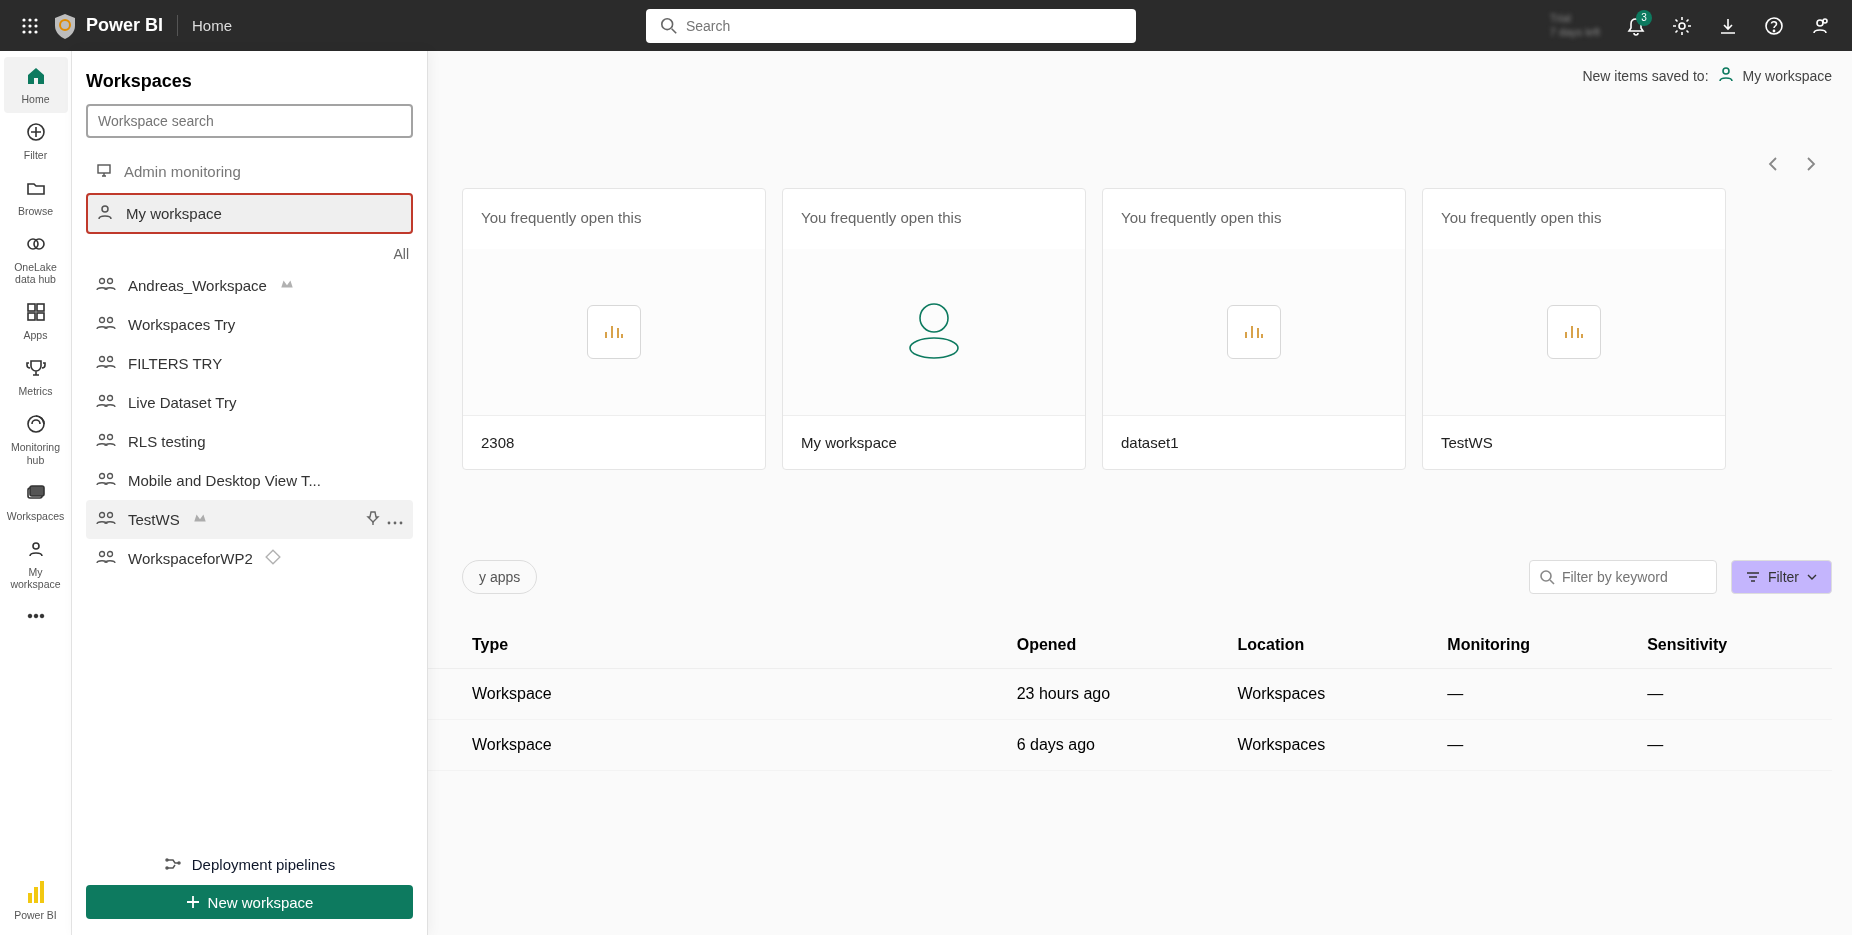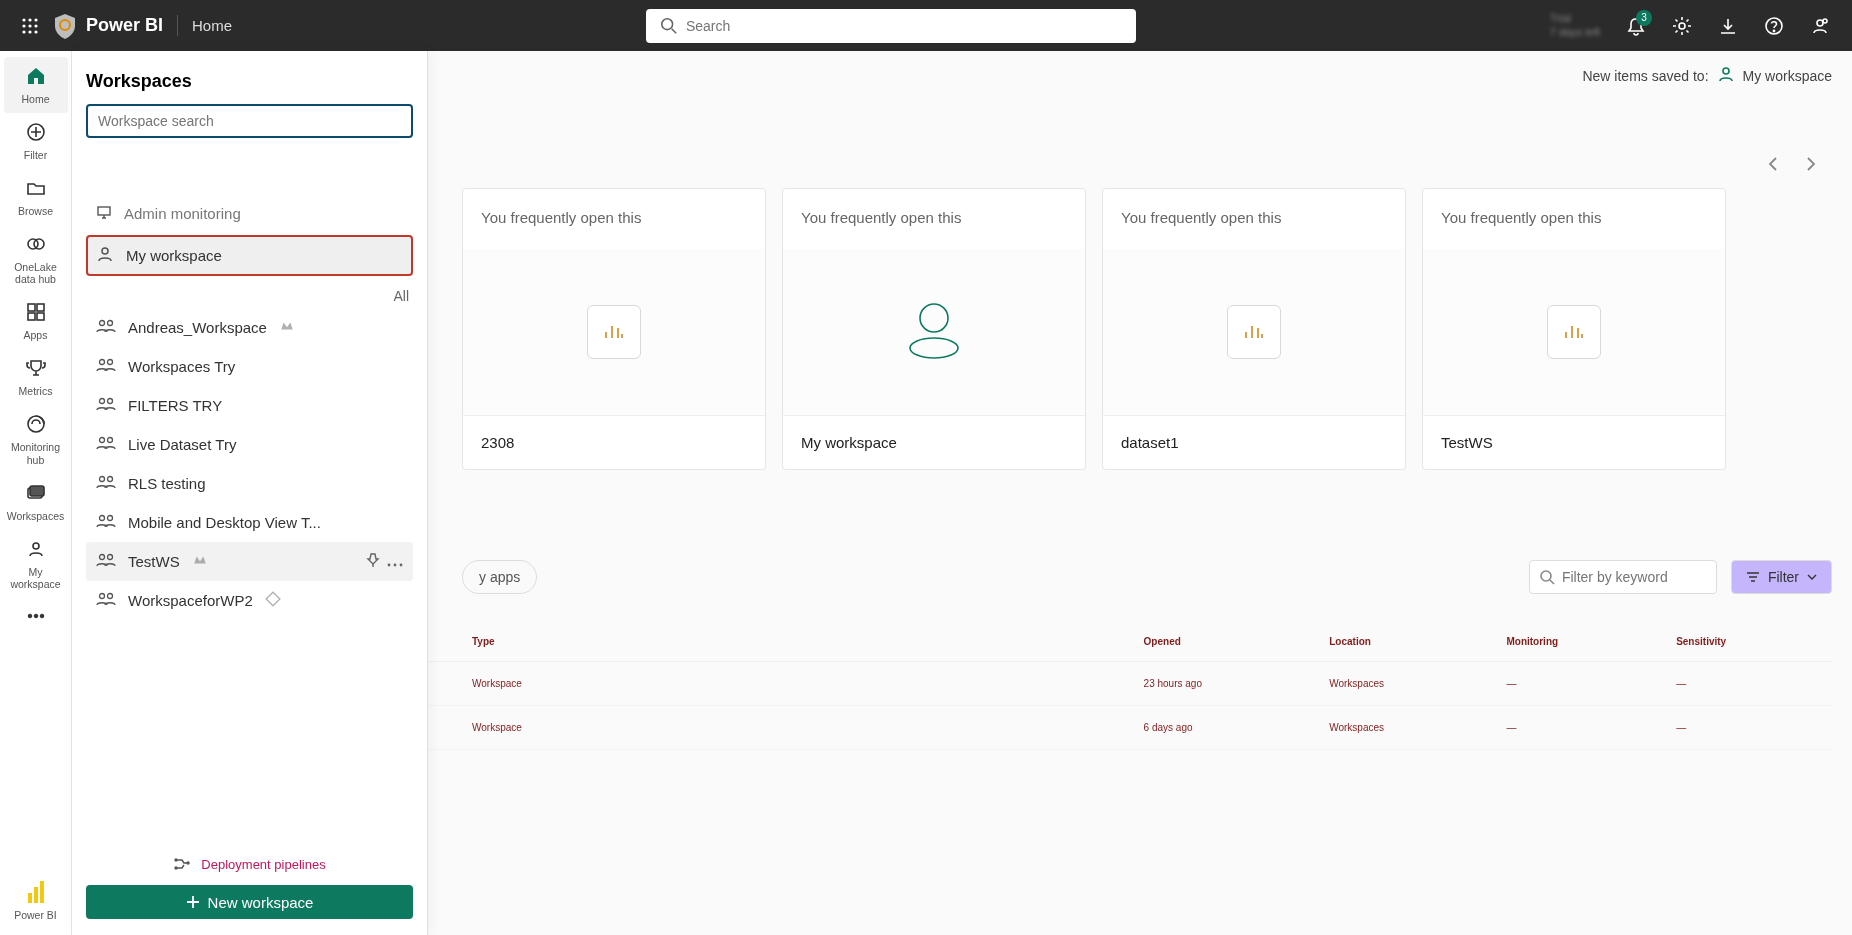--- a/index.html
+++ b/index.html
@@ -28,29 +28,29 @@
     .rail-item .ri-icon svg { stroke:#333; fill:none; }
     .rail-item.selected .ri-icon svg.home { fill:#0d7a5f; stroke:none; }
     .rail-item .ri-label { font-size: 10.5px; text-align:center; line-height:1.15; margin-top:2px; }
     .rail-spacer { flex:1; }
     .rail-bottom-logo { width:64px; display:flex; flex-direction:column; align-items:center; padding:10px 0 14px; }
     .rail-bottom-logo .ri-label { font-size: 10.5px; color:#555; margin-top:4px; }
 
     
     .flyout { position:absolute; top:51px; left:72px; width:356px; bottom:0; background:#fff; border-right:1px solid #e0e0e0; box-shadow: 2px 0 12px rgba(0,0,0,0.05); display:flex; flex-direction:column; padding: 14px 14px 16px; }
     .flyout h2 { font-size: 18px; font-weight:600; margin: 6px 0 12px 0; }
-    .ws-search { height:34px; border:2px solid #0c4a6e; border-radius:4px; padding:0 10px; font-size:14px; outline:none; }
+    .ws-search { height:34px; border:2px solid #a3a3a3; border-radius:4px; padding:0 10px; font-size:14px; outline:none; }
     .ws-row { display:flex; align-items:center; gap:12px; padding: 10px 10px; border-radius:4px; cursor:pointer; color:#333; font-size:15px; }
     .ws-row.hl { background:#efefef; outline: 2px solid #c0392b; outline-offset:-2px; margin: 2px 0; }
     .ws-row.hovered { background:#f2f2f2; }
     .ws-row .ws-icon svg { stroke:#555; fill:none; }
     .ws-row .trailing { margin-left:auto; display:flex; align-items:center; gap:6px; }
     .ws-section-label { font-size:14px; color:#666; padding: 10px 4px 4px; text-align: right; }
-    .flyout-scroll { overflow-y:auto; flex:1;margin-top:42px; }
-    .deploy-row { display:flex; align-items:center; justify-content:center; gap:10px; color:#be185d; font-size:13px; padding:12px 0; cursor:pointer; }
+    .flyout-scroll { overflow-y:auto; flex:1; }
+    .deploy-row { display:flex; align-items:center; justify-content:center; gap:10px; color:#0f172a; font-size:15px; padding:12px 0; cursor:pointer; }
     .new-ws-btn { height:34px; background:#0d7a5f; color:#fff; border:none; border-radius:4px; font-size:15px; display:flex; align-items:center; justify-content:center; gap:8px; cursor:pointer; }
     .new-ws-btn svg { stroke:#fff; }
     .mini-icon { width:16px; height:16px; opacity:.65; }
 
     
     .main { position:absolute; left:72px; right:0; top:51px; bottom:0; overflow:hidden; }
     .main-inner { padding: 14px 20px 0 20px; }
     .saved-to { display:flex; justify-content:flex-end; align-items:center; gap:8px; color:#444; font-size:14px; margin-bottom: 64px; }
     .saved-to .person svg { stroke:#0d7a5f; fill:none; }
     .carousel-nav { display:flex; justify-content:flex-end; align-items:center; gap:8px; margin-bottom:10px; padding-right:8px; }
@@ -70,21 +70,21 @@
     
     .midrow { display:flex; align-items:center; gap:14px; margin-top: 90px; padding-left:370px; }
     .chip { height:34px; border:1px solid #ddd; border-radius:17px; padding:0 16px; display:flex; align-items:center; color:#555; font-size:14px; cursor:pointer; }
     .midrow .filler { flex:1; }
     .filter-input-wrap { position:relative; }
     .filter-input-wrap svg { position:absolute; left:10px; top:9px; stroke:#888; fill:none; }
     .filter-input { width:188px; height:34px; border:1px solid #ddd; border-radius:4px; padding:0 12px 0 32px; font-size:14px; }
     .filter-btn { height:34px; border:1px solid #ddd; border-radius:4px; padding:0 14px; display:flex; align-items:center; gap:8px; font-size:14px; cursor:pointer; color:#333; background:#c4b5fd; }
 
     
-    table.recent { width:100%; margin-top: 28px; border-collapse:collapse; font-size:10px; color:#7f1d1d; }
+    table.recent { width:100%; margin-top: 28px; border-collapse:collapse; font-size:16px; color:#000000; }
     table.recent th { text-align:left; font-weight:600; padding:14px 10px; border-bottom:1px solid #eee; }
     table.recent td { padding:16px 10px; border-bottom:1px solid #f3f3f3; }
     table.recent th.col-name, table.recent td.col-name { padding-left: 380px; }
   </style>
 </head>
 <body>
 
 <div class="topbar">
   <div class="waffle">
     <svg width="18" height="18" viewBox="0 0 18 18">

